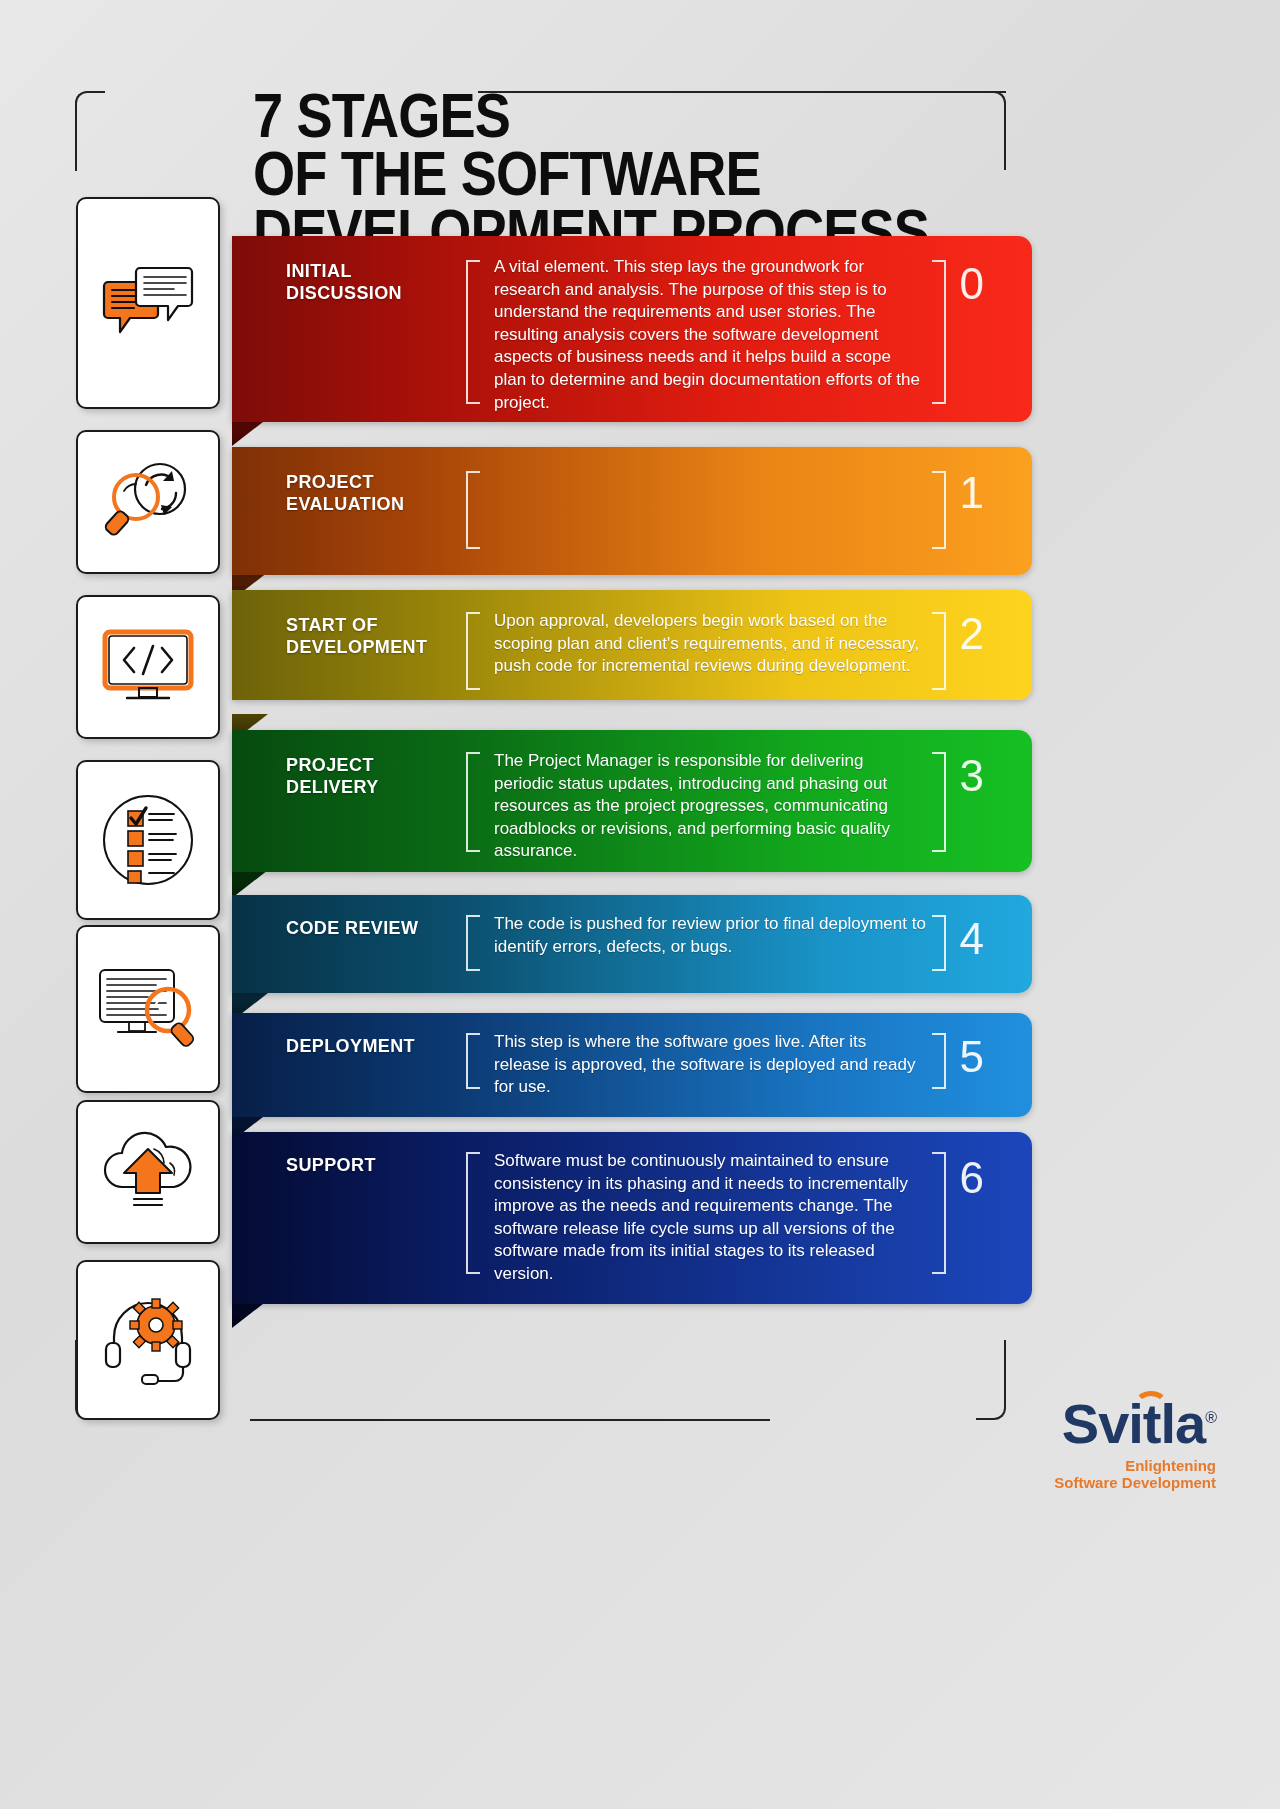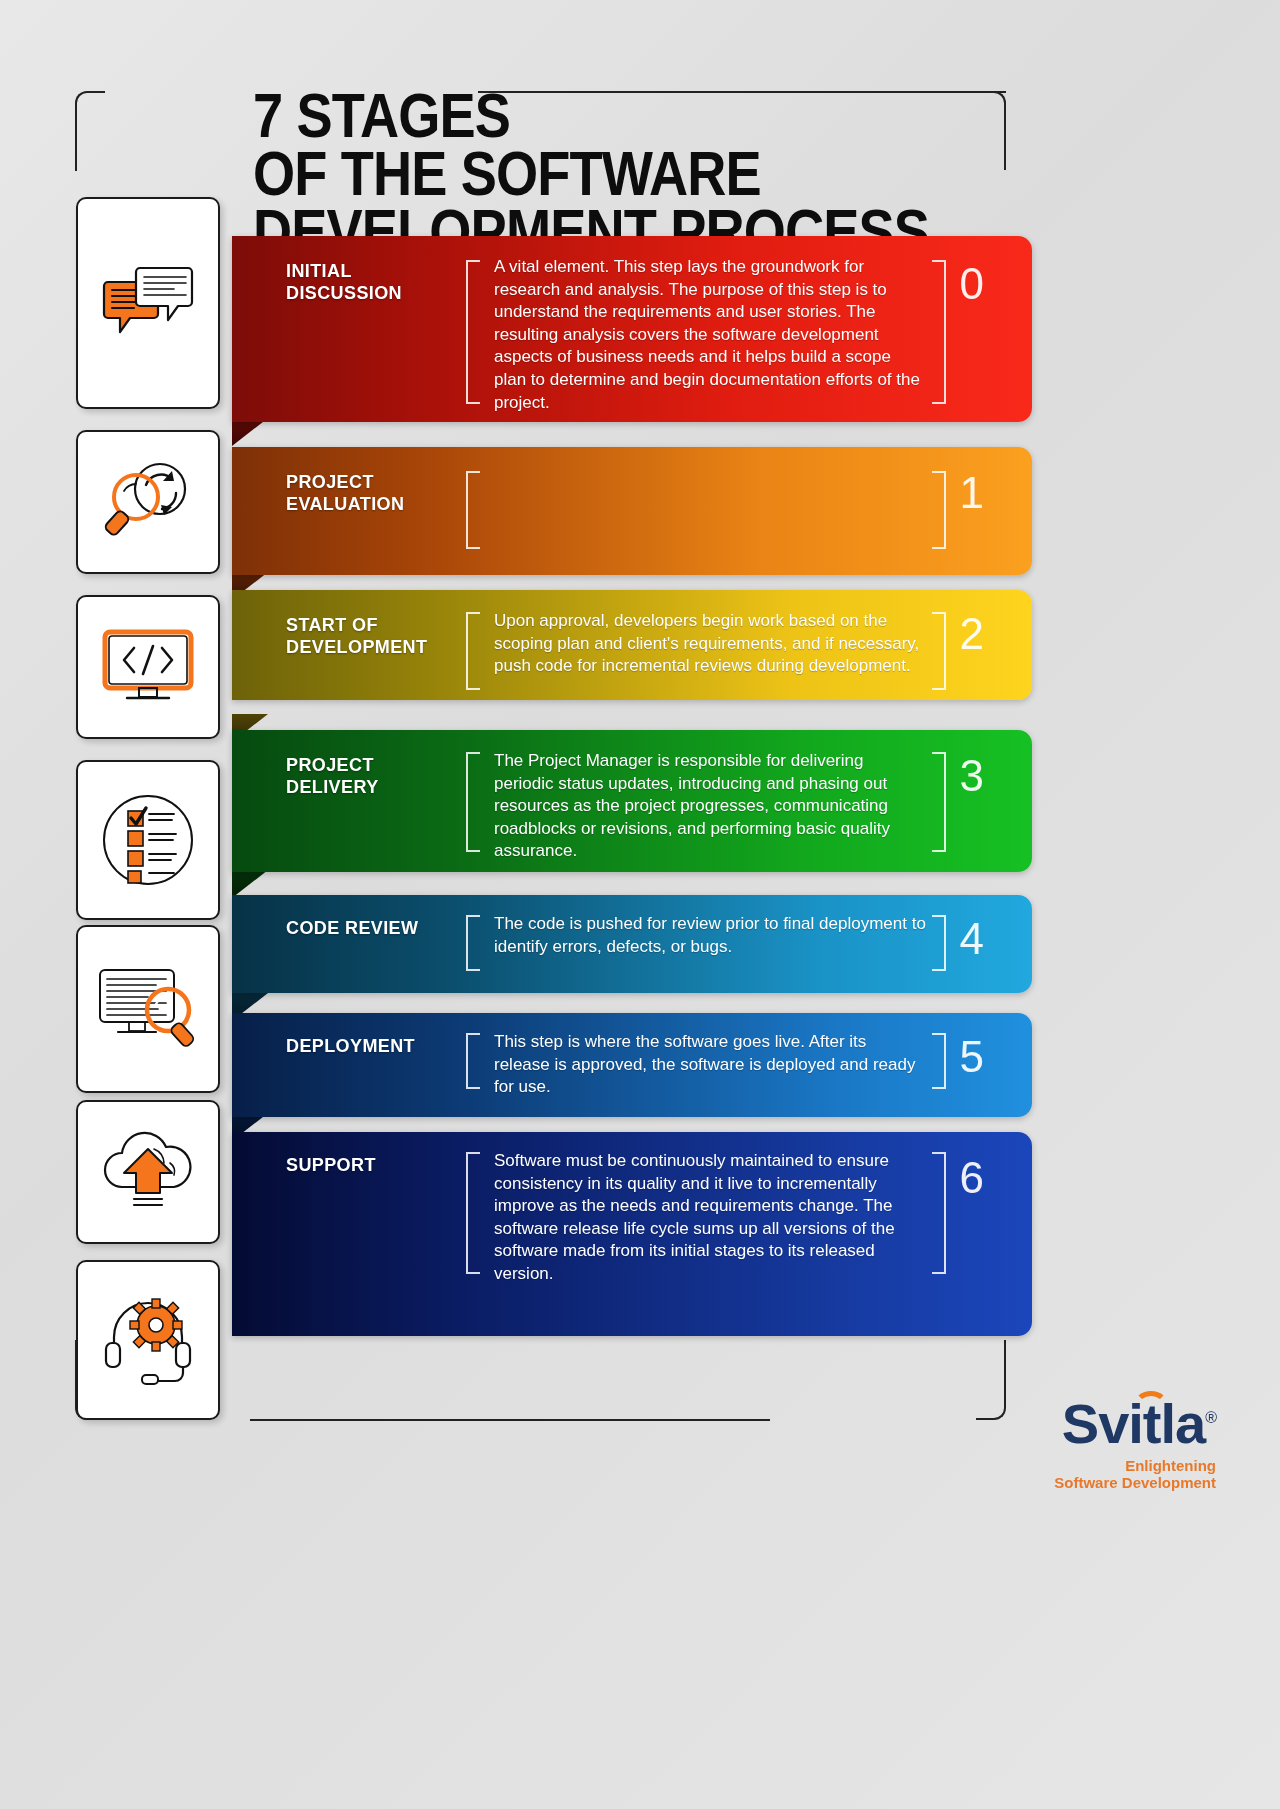--- a/index.html
+++ b/index.html
@@ -208,28 +208,28 @@
         <span>DEPLOYMENT</span>
       </div>
       <div class="bracket-l" style="top:20px;height:56px;"></div>
       <div class="bracket-r" style="top:20px;height:56px;"></div>
       <div class="bar-desc" style="top:18px;">This step is where the software goes live. After its release is approved, the software is deployed and ready for use.</div>
       <div class="bar-num" style="top:22px;">5</div>
     </div>
   </div>
 
   <div class="fold" style="top:1300px;height:28px;background:linear-gradient(180deg,#030827,#020517);clip-path:polygon(0 0,100% 0,0 100%);"></div>
-  <div class="bar" style="top:1132px;height:204px;width:800px;background:linear-gradient(90deg,#040b33 0%,#0a1c63 28%,#163aa0 76%,#1b46bb 100%);">
+  <div class="bar" style="top:1132px;height:172px;width:800px;background:linear-gradient(90deg,#040b33 0%,#0a1c63 28%,#163aa0 76%,#1b46bb 100%);">
     <div class="inner">
       <div class="bar-title" style="top:22px;">
         <span>SUPPORT</span>
       </div>
       <div class="bracket-l" style="top:20px;height:122px;"></div>
       <div class="bracket-r" style="top:20px;height:122px;"></div>
-      <div class="bar-desc" style="top:18px;">Software must be continuously maintained to ensure consistency in its quality and it live to incrementally improve as the needs and requirements change. The software release life cycle sums up all versions of the software made from its initial stages to its released version.</div>
+      <div class="bar-desc" style="top:18px;">Software must be continuously maintained to ensure consistency in its phasing and it needs to incrementally improve as the needs and requirements change. The software release life cycle sums up all versions of the software made from its initial stages to its released version.</div>
       <div class="bar-num" style="top:24px;">6</div>
     </div>
   </div>
 
   <div class="icon-card" style="top:197px;height:212px;">
     <svg width="92" height="82" viewBox="0 0 92 82">
       <path d="M6 20 h46 a4 4 0 0 1 4 4 v28 a4 4 0 0 1-4 4 H28 L18 70 V56 H6 a4 4 0 0 1-4-4 V24 a4 4 0 0 1 4-4 z" fill="#f4751c" stroke="#111" stroke-width="2.2" stroke-linejoin="round"></path>
       <g stroke="#111" stroke-width="2" stroke-linecap="round">
         <line x1="10" y1="28" x2="44" y2="28"></line>
           <line x1="10" y1="34" x2="44" y2="34"></line>

